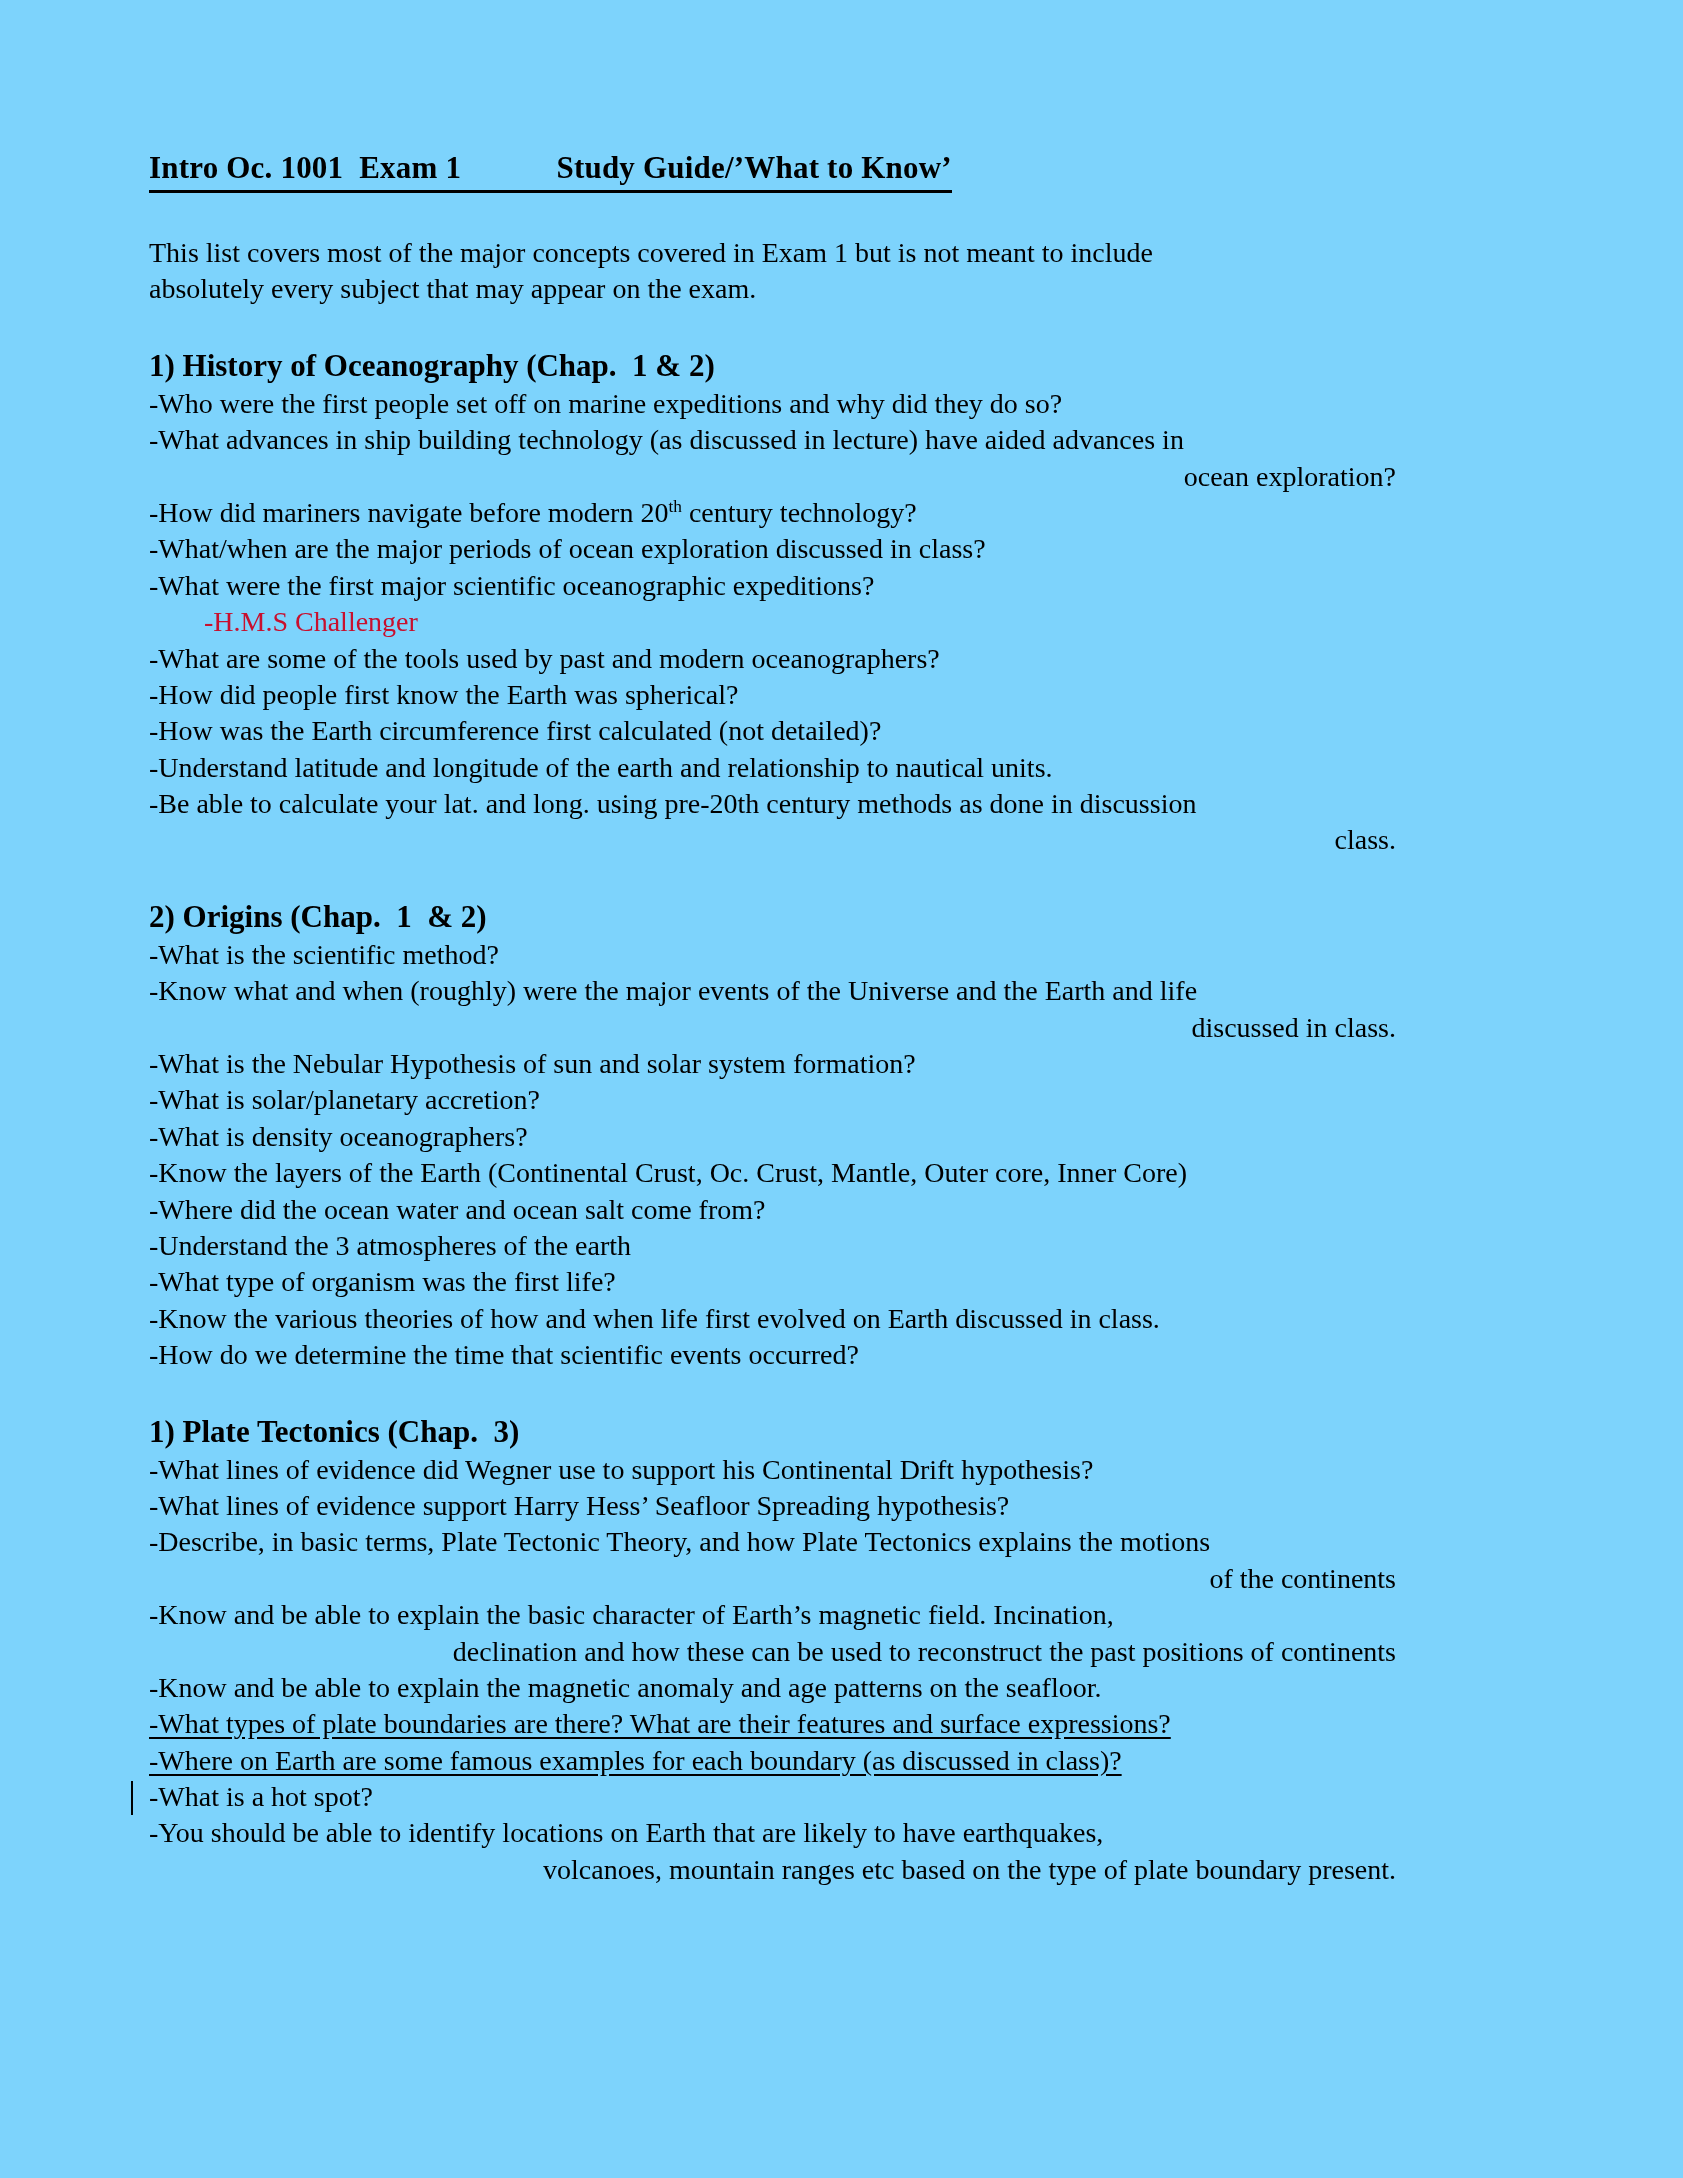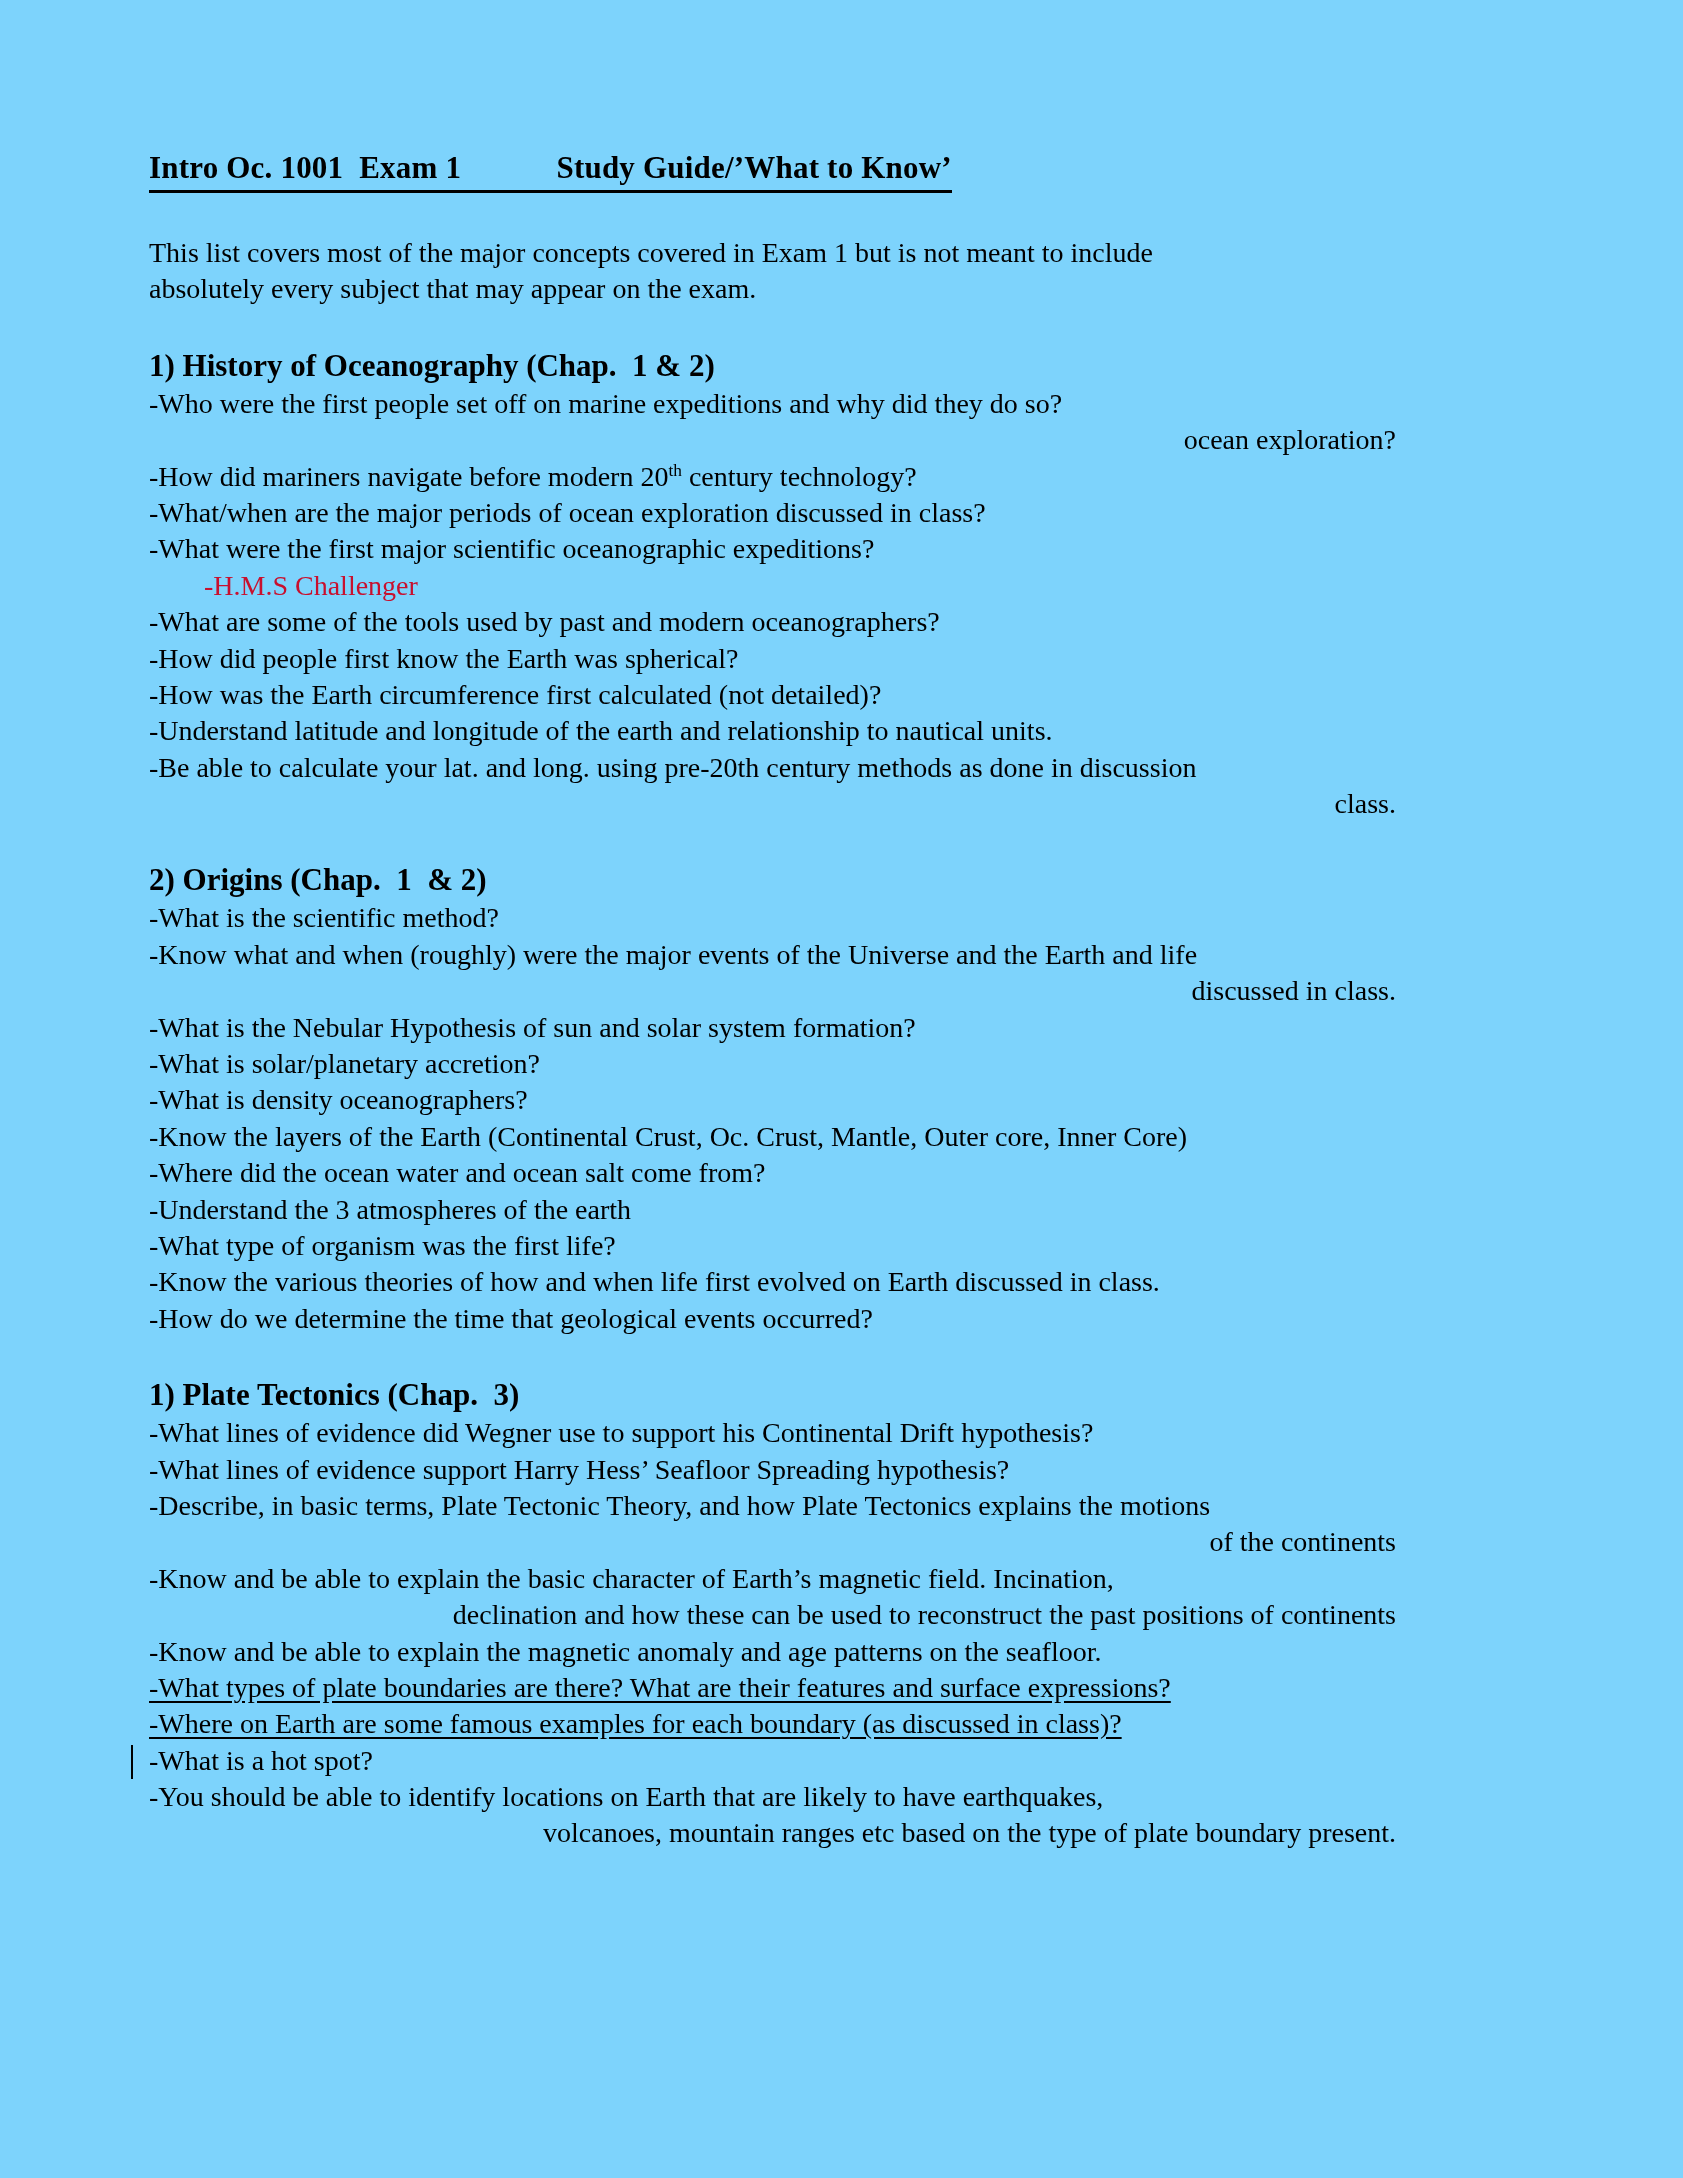--- a/index.html
+++ b/index.html
@@ -104,21 +104,21 @@
   <div class="sheet">
 
     <h1 class="doc-title">Intro Oc. 1001  Exam 1            Study Guide/’What to Know’</h1>
 
     <p class="intro">This list covers most of the major concepts covered in Exam 1 but is not meant to include absolutely every subject that may appear on the exam.</p>
 
     <div id="sections-host">
         <div class="section">
           <h2 class="section-heading">1) History of Oceanography (Chap.  1 &amp; 2)</h2>
           <div class="item"><span class="txt">-Who were the first people set off on marine expeditions and why did they do so?</span></div>
-          <div class="item"><span class="cont">ocean exploration?</span></div>
+          <div class="item"><span class="txt">-What advances in ship building technology (as discussed in lecture) have aided advances in</span><span class="cont">ocean exploration?</span></div>
           <div class="item"><span class="txt">-How did mariners navigate before modern 20<sup>th</sup> century technology?</span></div>
           <div class="item"><span class="txt">-What/when are the major periods of ocean exploration discussed in class?</span></div>
           <div class="item"><span class="txt">-What were the first major scientific oceanographic expeditions?</span></div>
           <div class="item red"><span class="txt">-H.M.S Challenger</span></div>
           <div class="item"><span class="txt">-What are some of the tools used by past and modern oceanographers?</span></div>
           <div class="item"><span class="txt">-How did people first know the Earth was spherical?</span></div>
           <div class="item"><span class="txt">-How was the Earth circumference first calculated (not detailed)?</span></div>
           <div class="item"><span class="txt">-Understand latitude and longitude of the earth and relationship to nautical units.</span></div>
           <div class="item"><span class="txt">-Be able to calculate your lat. and long. using pre-20th century methods as done in discussion</span><span class="cont">class.</span></div>
         </div>
@@ -127,21 +127,21 @@
           <div class="item"><span class="txt">-What is the scientific method?</span></div>
           <div class="item"><span class="txt">-Know what and when (roughly) were the major events of the Universe and the Earth and life</span><span class="cont">discussed in class.</span></div>
           <div class="item"><span class="txt">-What is the Nebular Hypothesis of sun and solar system formation?</span></div>
           <div class="item"><span class="txt">-What is solar/planetary accretion?</span></div>
           <div class="item"><span class="txt">-What is density oceanographers?</span></div>
           <div class="item"><span class="txt">-Know the layers of the Earth (Continental Crust, Oc. Crust, Mantle, Outer core, Inner Core)</span></div>
           <div class="item"><span class="txt">-Where did the ocean water and ocean salt come from?</span></div>
           <div class="item"><span class="txt">-Understand the 3 atmospheres of the earth</span></div>
           <div class="item"><span class="txt">-What type of organism was the first life?</span></div>
           <div class="item"><span class="txt">-Know the various theories of how and when life first evolved on Earth discussed in class.</span></div>
-          <div class="item"><span class="txt">-How do we determine the time that geological events occurred?</span></div>
+          <div class="item"><span class="txt">-How do we determine the time that scientific events occurred?</span></div>
         </div>
         <div class="section">
           <h2 class="section-heading">1) Plate Tectonics (Chap.  3)</h2>
           <div class="item"><span class="txt">-What lines of evidence did Wegner use to support his Continental Drift hypothesis?</span></div>
           <div class="item"><span class="txt">-What lines of evidence support Harry Hess’ Seafloor Spreading hypothesis?</span></div>
           <div class="item"><span class="txt">-Describe, in basic terms, Plate Tectonic Theory, and how Plate Tectonics explains the motions</span><span class="cont">of the continents</span></div>
           <div class="item"><span class="txt">-Know and be able to explain the basic character of Earth’s magnetic field.  Incination,</span><span class="cont">declination and how these can be used to reconstruct the past positions of continents</span></div>
           <div class="item"><span class="txt">-Know and be able to explain the magnetic anomaly and age patterns on the seafloor.</span></div>
           <div class="item underline"><span class="txt">-What types of plate boundaries are there?  What are their features and surface expressions?</span></div>
           <div class="item underline"><span class="txt">-Where on Earth are some famous examples for each boundary (as discussed in class)?</span></div>

